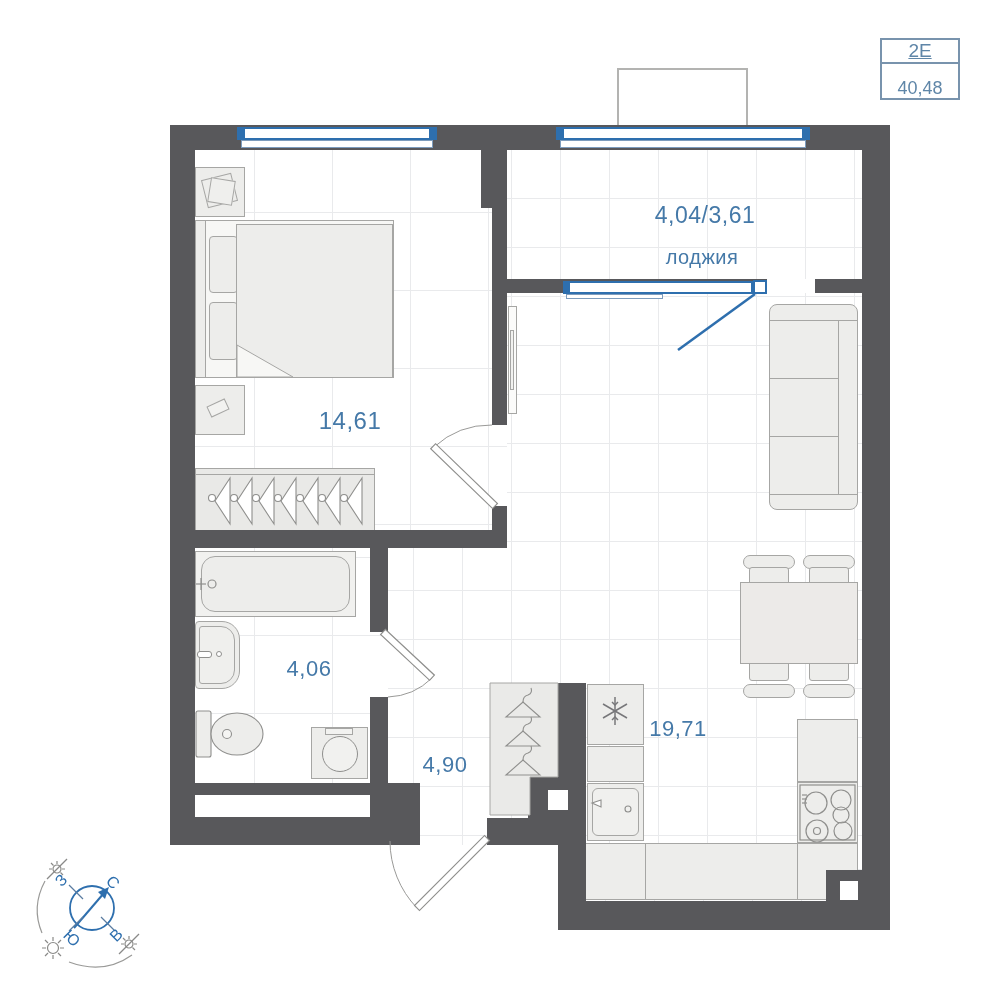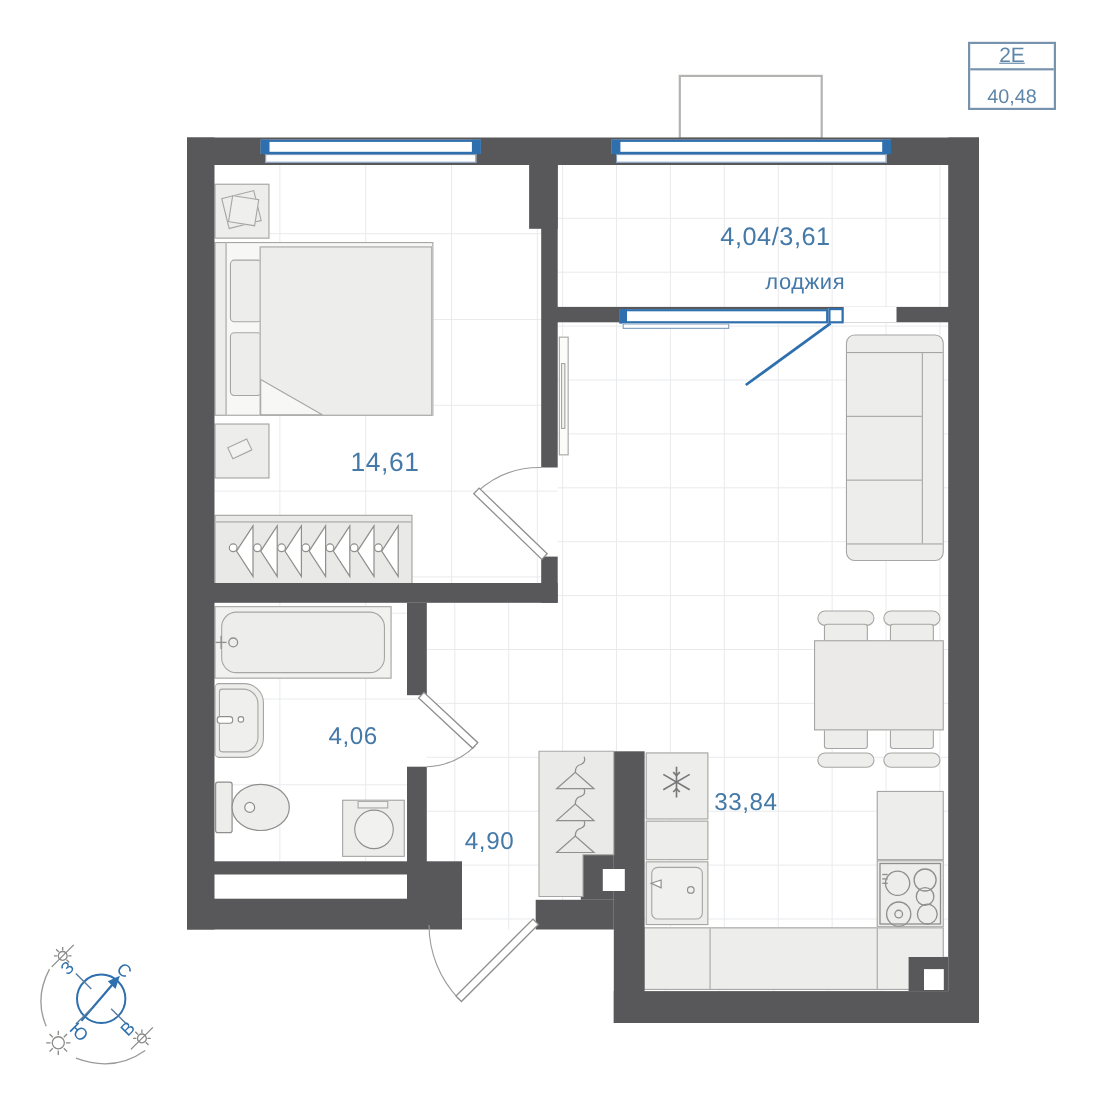--- a/index.html
+++ b/index.html
@@ -105,25 +105,25 @@
   <div class="f" style="left:749px;top:567px;width:40px;height:20px;border-radius:3px;"></div>
   <div class="f" style="left:803px;top:555px;width:52px;height:14px;border-radius:7px;"></div>
   <div class="f" style="left:809px;top:567px;width:40px;height:20px;border-radius:3px;"></div>
   <div class="f" style="left:749px;top:661px;width:40px;height:20px;border-radius:3px;"></div>
   <div class="f" style="left:743px;top:684px;width:52px;height:14px;border-radius:7px;"></div>
   <div class="f" style="left:809px;top:661px;width:40px;height:20px;border-radius:3px;"></div>
   <div class="f" style="left:803px;top:684px;width:52px;height:14px;border-radius:7px;"></div>
   <div class="f" style="left:740px;top:582px;width:118px;height:82px;background:#eceae8;"></div>
 
   <div class="lbl" style="left:705px;top:215px;font-size:23px;">4,04/3,61</div>
-  <div class="lbl" style="left:732px;top:257px;font-size:20px;">лоджия</div>
+  <div class="lbl" style="left:702px;top:257px;font-size:20px;">лоджия</div>
   <div class="lbl" style="left:350px;top:421px;font-size:24px;">14,61</div>
-  <div class="lbl" style="left:321px;top:669px;font-size:22px;">4,06</div>
+  <div class="lbl" style="left:309px;top:669px;font-size:22px;">4,06</div>
   <div class="lbl" style="left:445px;top:765px;font-size:22px;">4,90</div>
-  <div class="lbl" style="left:678px;top:729px;font-size:22px;">33,84</div>
+  <div class="lbl" style="left:678px;top:729px;font-size:22px;">19,71</div>
 
   <div class="w" style="left:170px;top:125px;width:720px;height:25px;"></div>
   <div class="w" style="left:170px;top:125px;width:25px;height:720px;"></div>
   <div class="w" style="left:862px;top:125px;width:28px;height:805px;"></div>
   <div class="w" style="left:558px;top:901px;width:332px;height:29px;"></div>
   <div class="w" style="left:826px;top:870px;width:36px;height:31px;"></div>
   <div class="white" style="left:840px;top:881px;width:18px;height:19px;"></div>
   <div class="w" style="left:170px;top:783px;width:250px;height:62px;"></div>
   <div class="white" style="left:195px;top:795px;width:175px;height:22px;"></div>
   <div class="w" style="left:492px;top:150px;width:15px;height:275px;"></div>

